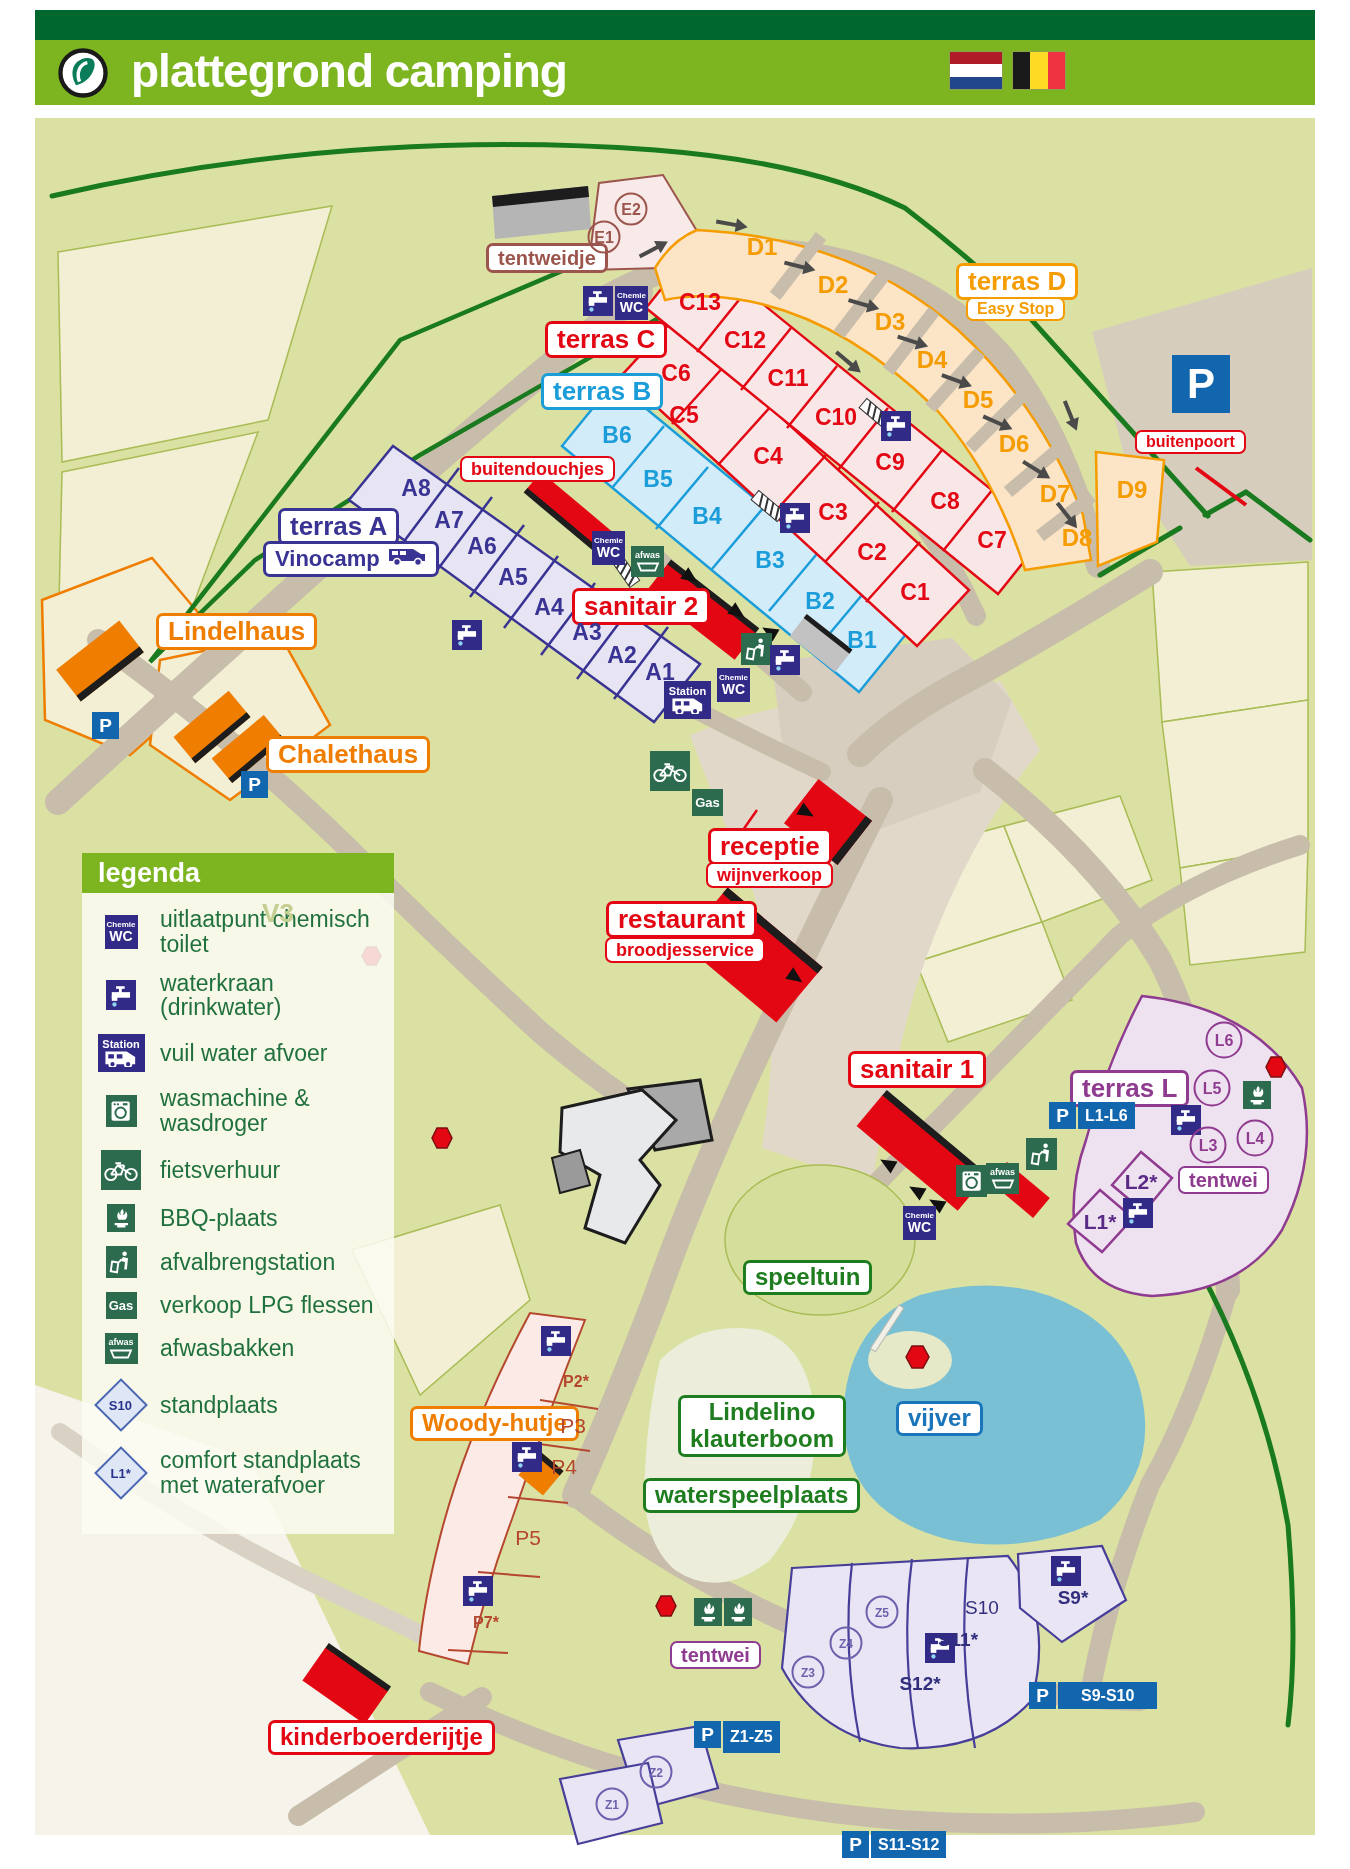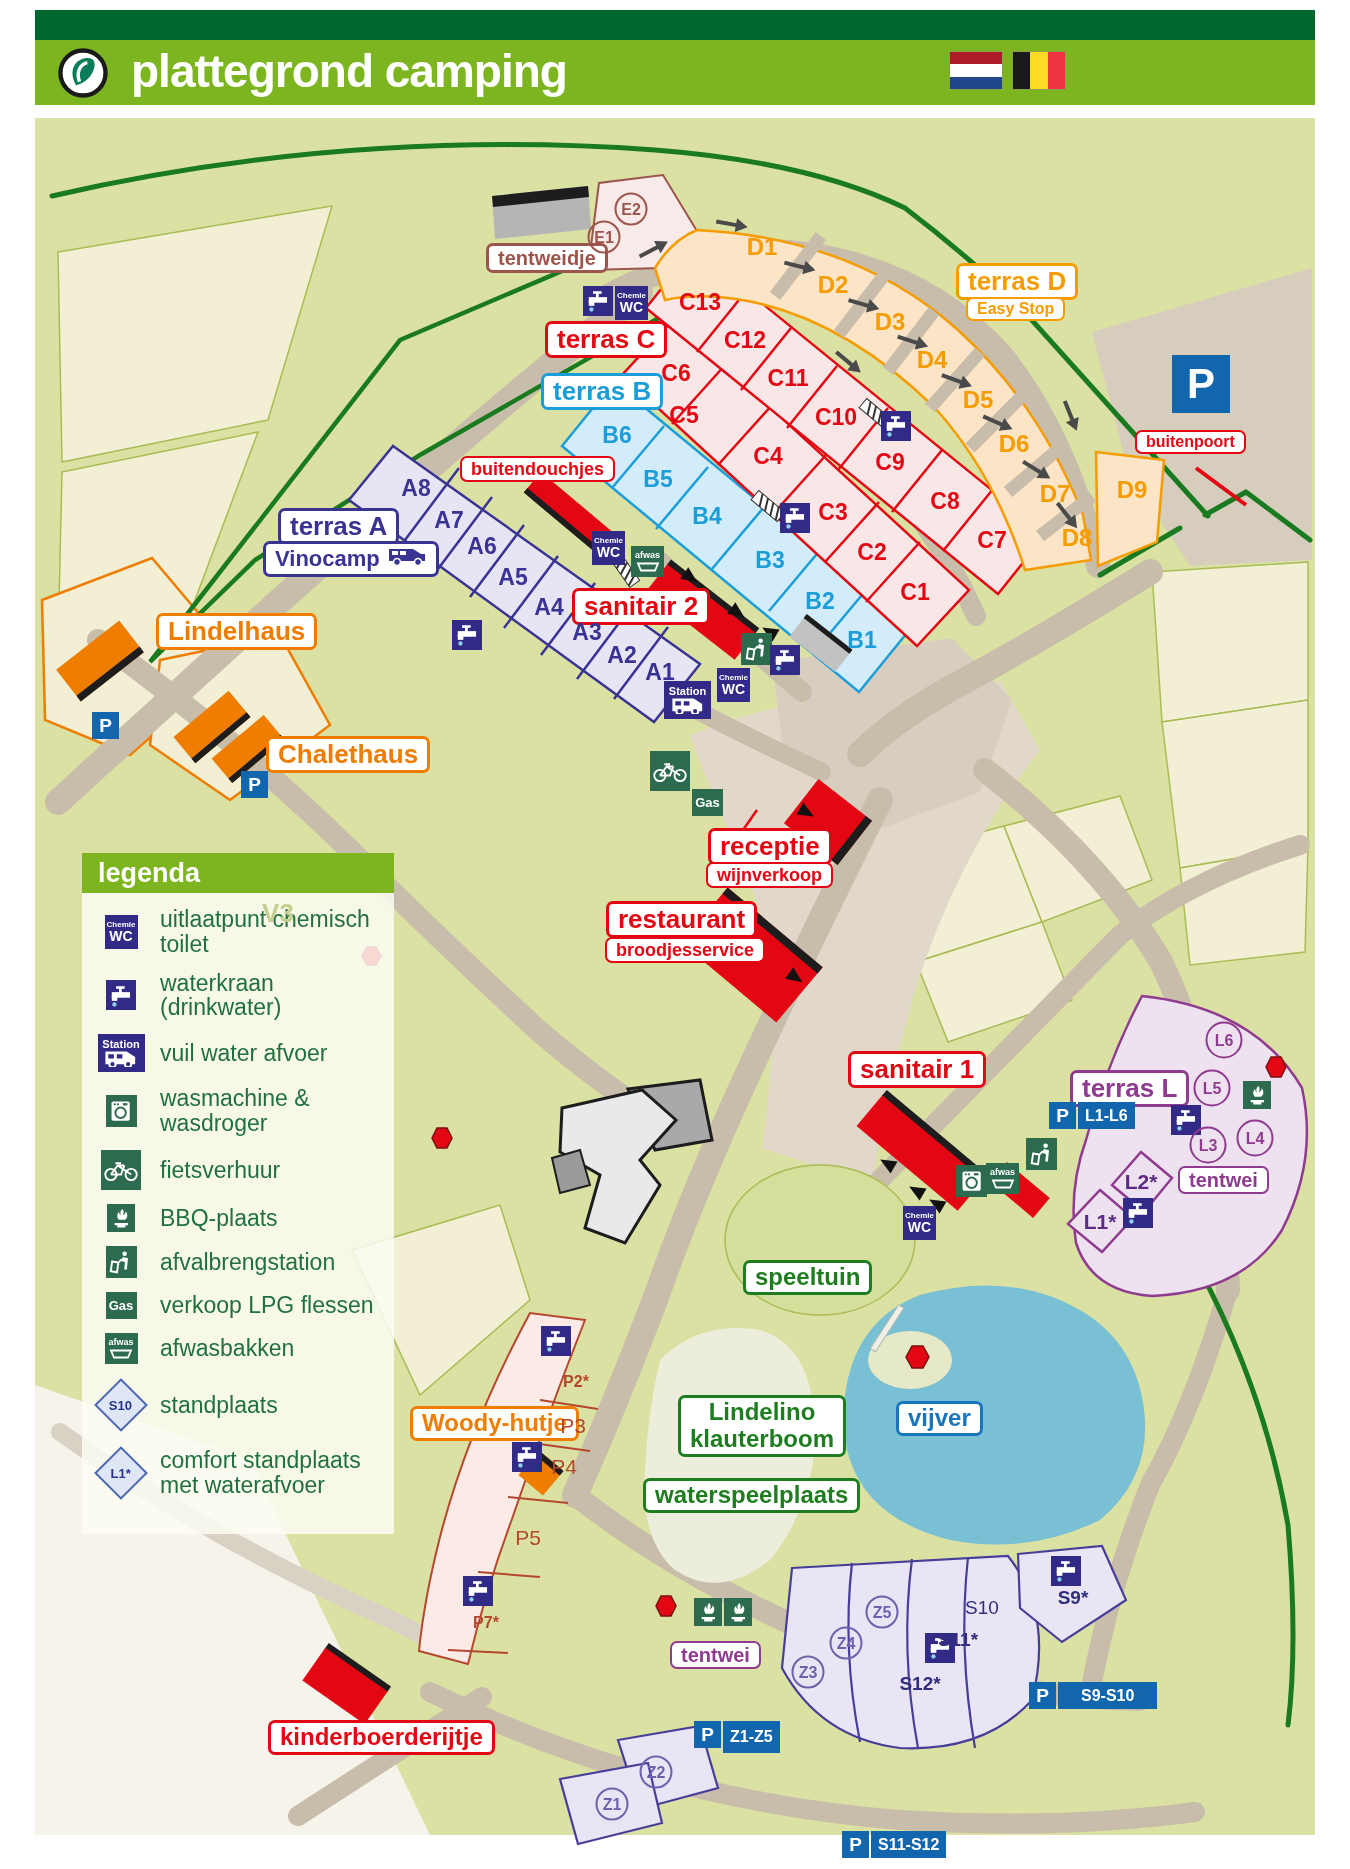--- a/index.html
+++ b/index.html
@@ -19,21 +19,21 @@
   .red{color:#e30613;border-color:#e30613}.blue{color:#1b9dd9;border-color:#1b9dd9}
   .indigo{color:#393393;border-color:#393393}.orange{color:#f59c00;border-color:#f59c00}
   .orange2{color:#ef7d00;border-color:#ef7d00}.purple{color:#8f3b90;border-color:#8f3b90}
   .green{color:#1e7d1e;border-color:#1e7d1e}.bluev{color:#1b75bb;border-color:#1b75bb}
   .brown{color:#9c554d;border-color:#9c554d}
   .s16{font-size:16px}.s18{font-size:18px}.s20{font-size:20px}.s22{font-size:22px}.s24{font-size:24px}.s26{font-size:26px}
   .ctr{text-align:center}
   .ptxt{position:absolute;transform:translate(-50%,-50%);font-weight:700;white-space:nowrap;}
   .ta{color:#393393;font-size:23px}.tb{color:#1b9dd9;font-size:23px}.tc{color:#e30613;font-size:23px}
   .td{color:#f59c00;font-size:24px}.te{color:#9c554d;font-size:16px}.tl{color:#8f3b90;font-size:16px}
-  .tz{color:#6e61ad;font-size:16px}.tlb{color:#5a2a86;font-size:21px;font-weight:700}
+  .tz{color:#6e61ad;font-size:12px}.tlb{color:#5a2a86;font-size:21px;font-weight:700}
   .tp{color:#b5472e;font-size:21px;font-weight:400}.tpb{color:#b5472e;font-size:16px;font-weight:700}
   .ts{color:#312f7d;font-size:19px;font-weight:400}.tsb{color:#312f7d;font-size:19px;font-weight:700}
   .tv{color:#c6cf92;font-size:26px;font-weight:700}
   .circ{border:2.4px solid currentColor;border-radius:50%;width:29px;height:29px;display:flex;align-items:center;justify-content:center;}
   .circ.big{width:33px;height:33px}
   
   .badge{position:absolute;display:flex;flex-direction:column;align-items:center;justify-content:center;color:#fff;font-weight:700;box-sizing:border-box;}
   .bg-indigo{background:#322a87}.bg-green{background:#2c6b4d}.bg-blue{background:#1166ad}
   .badge.st{position:static;flex:none;}
   .badge-row{position:absolute;display:flex;gap:2px;}

